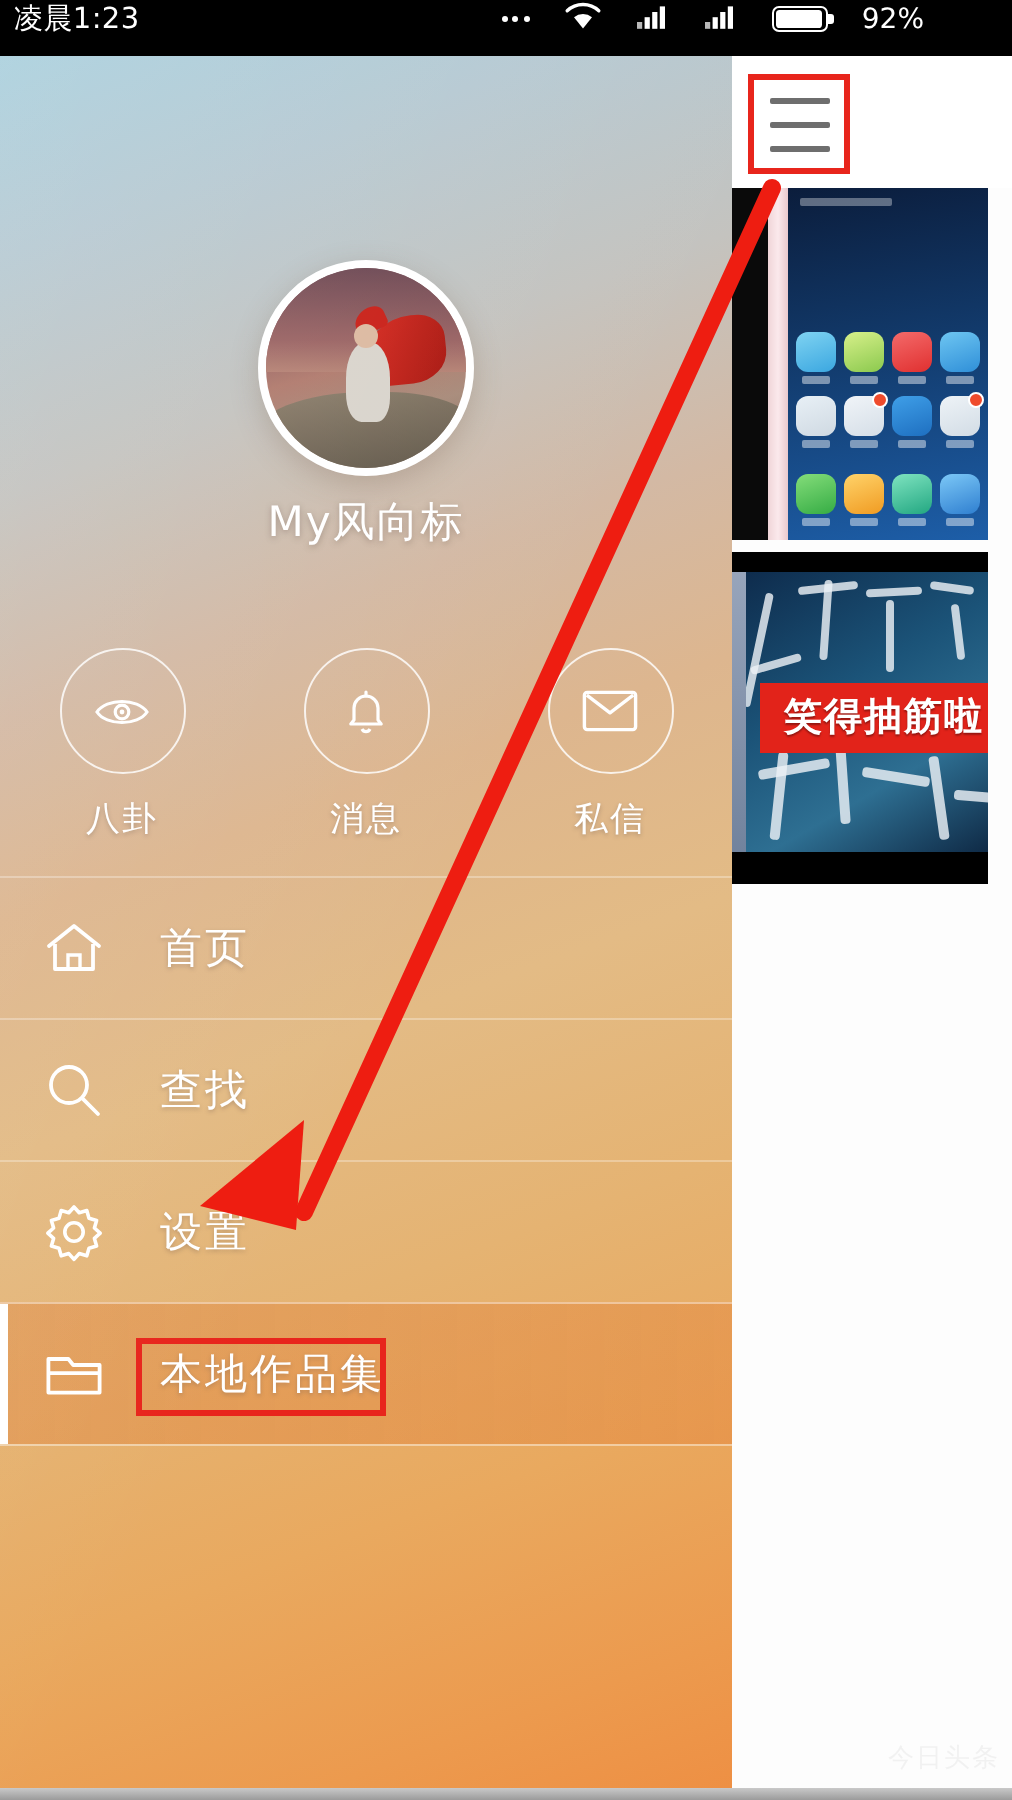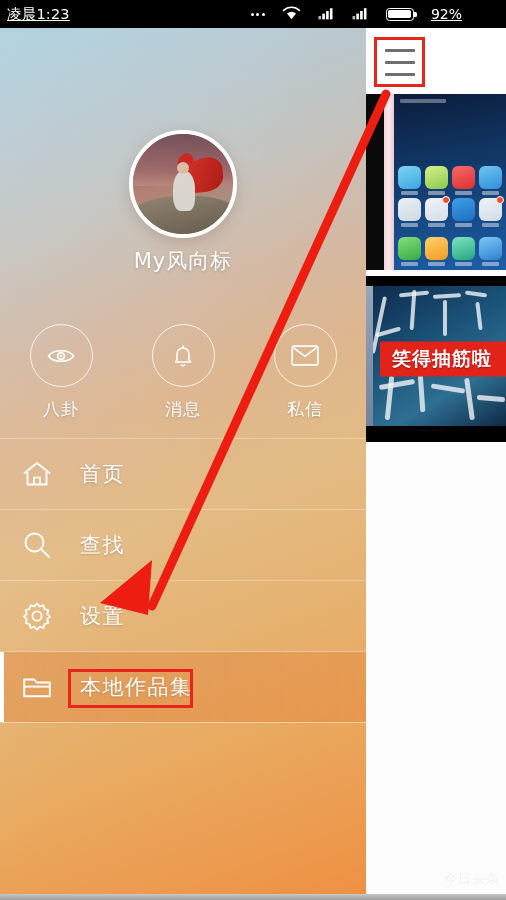--- a/index.html
+++ b/index.html
@@ -7,23 +7,22 @@
   body{
     width:506px; height:900px; overflow:hidden;
     font-family:"DejaVu Sans","Liberation Sans",sans-serif;
     position:relative;
   }
 
   
   #status-bar{
     position:absolute; left:0; top:0; width:470px; height:28px;
     background:#000; color:#fff;
-    display:flex; align-items:center; justify-content:space-between;
+    display:flex; align-items:flex-start; justify-content:space-between;
     padding:0 8px 0 7px;
-    text-decoration:underline;
   }
   #status-bar .clock{ font-size:14.5px; letter-spacing:.2px; }
   #status-bar .right{ display:flex; align-items:center; gap:17px; }
   .dots{ display:flex; gap:2.5px; align-items:center; }
   .dots i{ width:3px;height:3px;background:#fff;border-radius:50%;display:block; }
   .bat{ width:28px;height:13px;border:1.6px solid #fff;border-radius:3.5px;position:relative;display:block; }
   .bat:after{ content:""; position:absolute; right:-4px; top:3.2px; width:2.6px;height:5px;background:#fff;border-radius:0 1.5px 1.5px 0;}
   .bat span{ position:absolute; left:1.4px; top:1.4px; bottom:1.4px; width:88%; background:#fff; border-radius:1.8px; display:block;}
   .pct{ font-size:14px; }
 
@@ -41,21 +40,21 @@
   #topbar{
     position:absolute; left:0; top:0; width:140px; height:66px; background:#fff;
   }
   #hamburger-box{
     position:absolute; left:8px; top:9px; width:51px; height:50px;
     border:3px solid #e8251c; background:#fff;
     display:flex; flex-direction:column; justify-content:center; align-items:center; gap:9px;
   }
   #hamburger-box i{ display:block; width:30px; height:3px; background:#6e6e6e; border-radius:1px; }
 
-  .thumb{ position:absolute; left:0; width:140px; overflow:hidden; }
+  .thumb{ position:absolute; left:0; width:128px; overflow:hidden; }
 
   
   #thumb-home{ top:66px; height:176px; background:#0a0a0a; }
   #thumb-home .blk{ position:absolute; left:0; top:0; width:18px; height:100%; background:#0a0a0a; }
   #thumb-home .bezel{ position:absolute; left:18px; top:0; width:10px; height:100%;
      background:linear-gradient(90deg,#f0d5d8,#fbe9ec,#e9c9cd); }
   #thumb-home .scr{ position:absolute; left:28px; top:0; right:0; bottom:0;
      background:linear-gradient(170deg,#0b1d3c 0%,#123a6b 45%,#1d5ea8 100%); }
   #thumb-home .statusline{ position:absolute; left:6px; top:5px; width:46px; height:4px;
      background:rgba(255,255,255,.35); border-radius:1px; }

